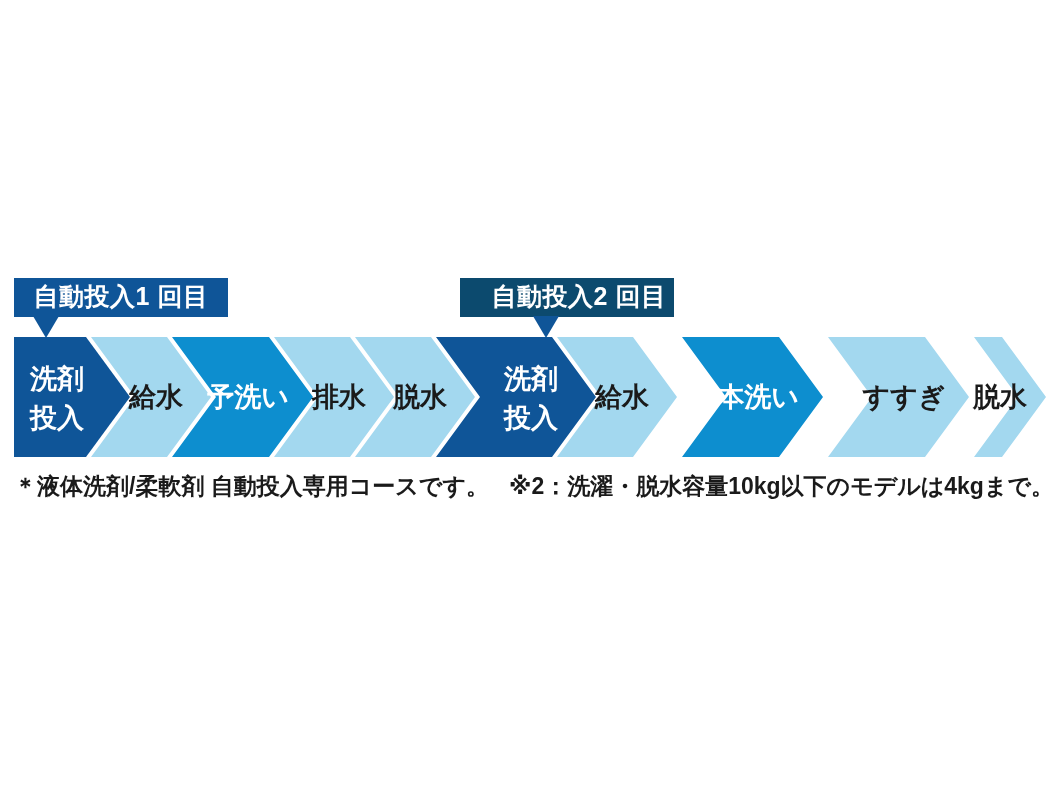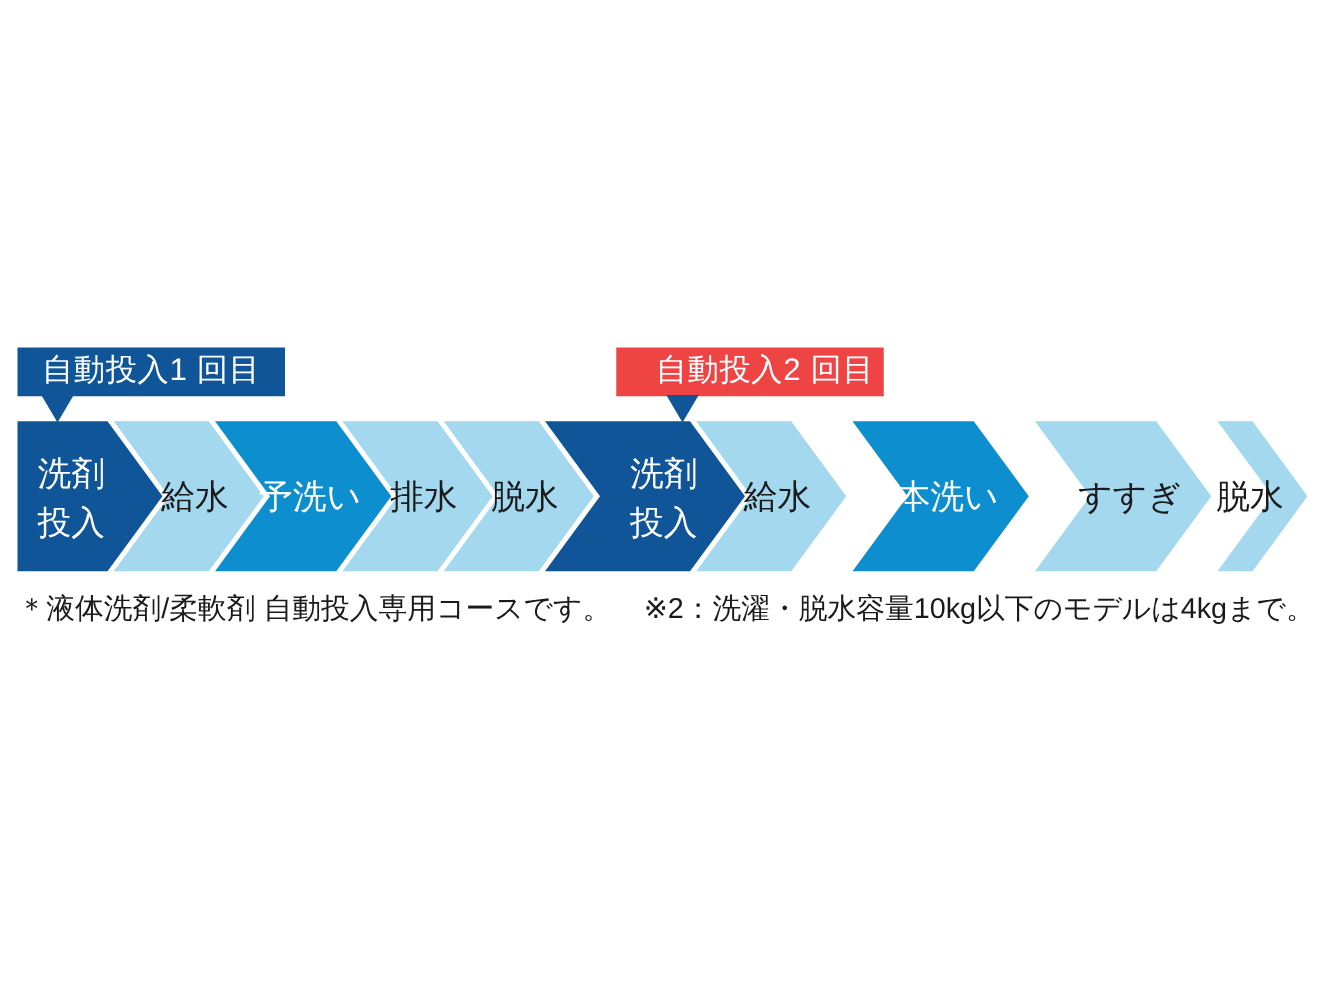--- a/index.html
+++ b/index.html
@@ -15,20 +15,21 @@
     font-family: "Liberation Sans", "DejaVu Sans", sans-serif;
     overflow: hidden;
   }
 
   #figure {
     position: absolute;
     left: 0;
     top: 0;
     width: 1060px;
     height: 607px;
+    font-weight: bold;
   }
 
   
   .callout {
     position: absolute;
     height: 39px;
     box-sizing: border-box;
     display: flex;
     align-items: center;
     justify-content: center;
@@ -82,21 +83,21 @@
 </head>
 <body>
 
 <div id="figure">
 
   <div class="callout" id="callout-1-box" style="left:14px; top:278px; width:214px; background:#0f5598;">
     <span>自動投入1 回目</span>
   </div>
   <div class="callout-tail" style="left:33px; top:316px;"></div>
 
-  <div class="callout" id="callout-2-box" style="left:493px; top:278px; width:214px; background:#ef4444;padding-left:33px;">
+  <div class="callout" id="callout-2-box" style="left:460px; top:278px; width:214px; background:#0c4a6e;padding-left:33px;">
     <span>自動投入2 回目</span>
   </div>
   <div class="callout-tail" style="left:533px; top:316px;"></div>
 
   <svg id="chevron-strip" viewBox="0 0 1060 795">
 
     <g>
       <path d="M14,337 L86,337 L130,397 L86,457 L14,457 Z" fill="#0f5598"></path>
       <text x="57" y="381" fill="#ffffff">洗剤</text>
       <text x="57" y="420" fill="#ffffff">投入</text>

